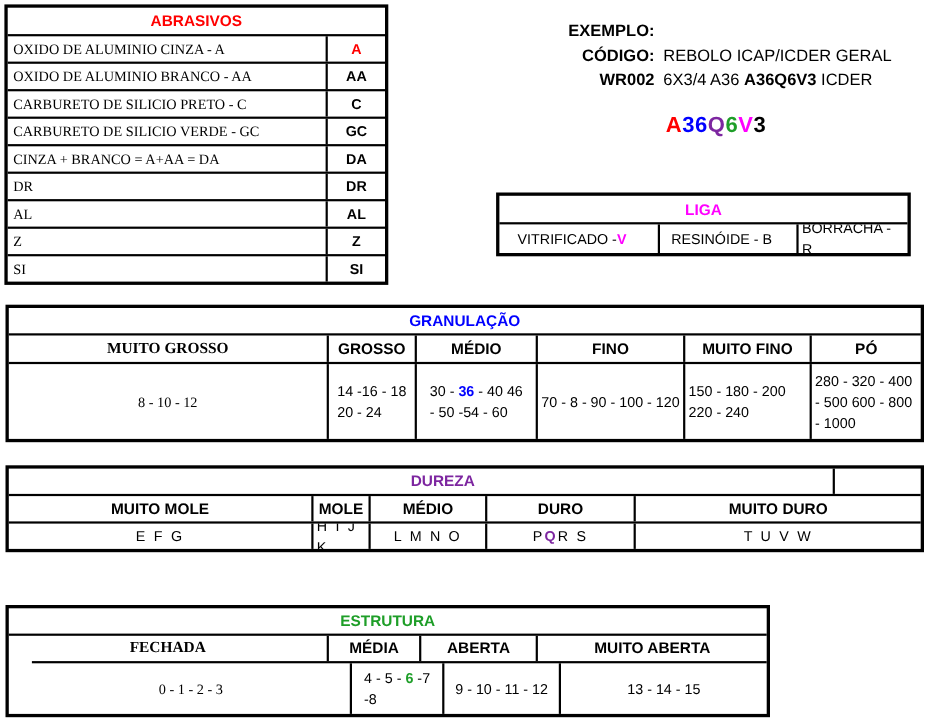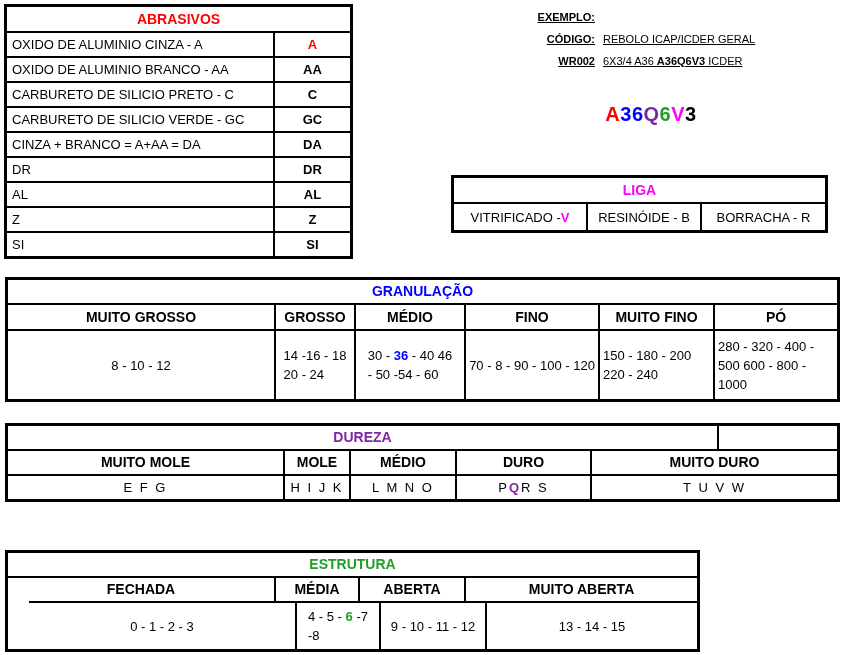--- a/index.html
+++ b/index.html
@@ -12,36 +12,36 @@
      align-items:center;justify-content:center;overflow:hidden;
      font-size:13px;line-height:19px;padding:0 3px;}
   .c:first-child{border-left:0;}
   .grow{flex:1 1 auto;}
   .left{justify-content:flex-start;text-align:left;padding-left:5px;}
   .title{font-weight:bold;font-size:14px;}
   .colhead{font-weight:bold;font-size:14px;}
   .code{font-weight:bold;}
   .sp{letter-spacing:2px;}
   
-  .w266{width:266px;}.w80{width:80px;}.w110{width:110px;}.w134{width:134px;}
-  .w115{width:115px;}.w275{width:275px;border-radius:10px;}.w76{width:66px;}.w106{width:106px;}
+  .w266{width:289px;font-family:Liberation Serif, serif;}.w80{width:80px;}.w110{width:110px;}.w134{width:134px;}
+  .w115{width:115px;}.w275{width:275px;border-radius:10px;}.w76{width:52px;}.w106{width:106px;}
   .w136{width:135px;}.w132{width:132px;}.w114{width:114px;}.w84{width:84px;}
-  .w709{width:709px;}
+  .w709{width:709px;margin-left:40px;}
   
-  .h23{height:23px;}.h24{height:24px;}.h26{height:26px;}
+  .h23{height:23px;}.h24{height:24px;}.h26{height:26px;gap:12px;}
   .h46{height:46px;margin-left:21px;}.h68{height:68px;}
   
   .red-t{color:#FF0000;}
   .blue-t{color:#0000FF;}
   .magenta-t{color:#FF00FF;}
   .purple-t{color:#7D26A0;}
   .green-t{color:#1E9E28;}
   .hl{font-weight:bold;}
   
-  .exemplo{position:absolute;left:493px;top:6px;font-size:11px;line-height:22px;text-decoration:underline;}
+  .exemplo{position:absolute;left:493px;top:18px;font-size:15px;line-height:22px;}
   .ex-row{display:flex;}
   .ex-label{width:102px;text-align:right;font-weight:bold;flex-shrink:0;}
   .ex-value{padding-left:8px;white-space:nowrap;}
   .code-colored{position:absolute;left:596px;top:103px;width:110px;text-align:center;
                 font-size:20px;font-weight:bold;letter-spacing:0.5px;}
 </style>
 </head>
 <body>
 
 <div class="canvas">

